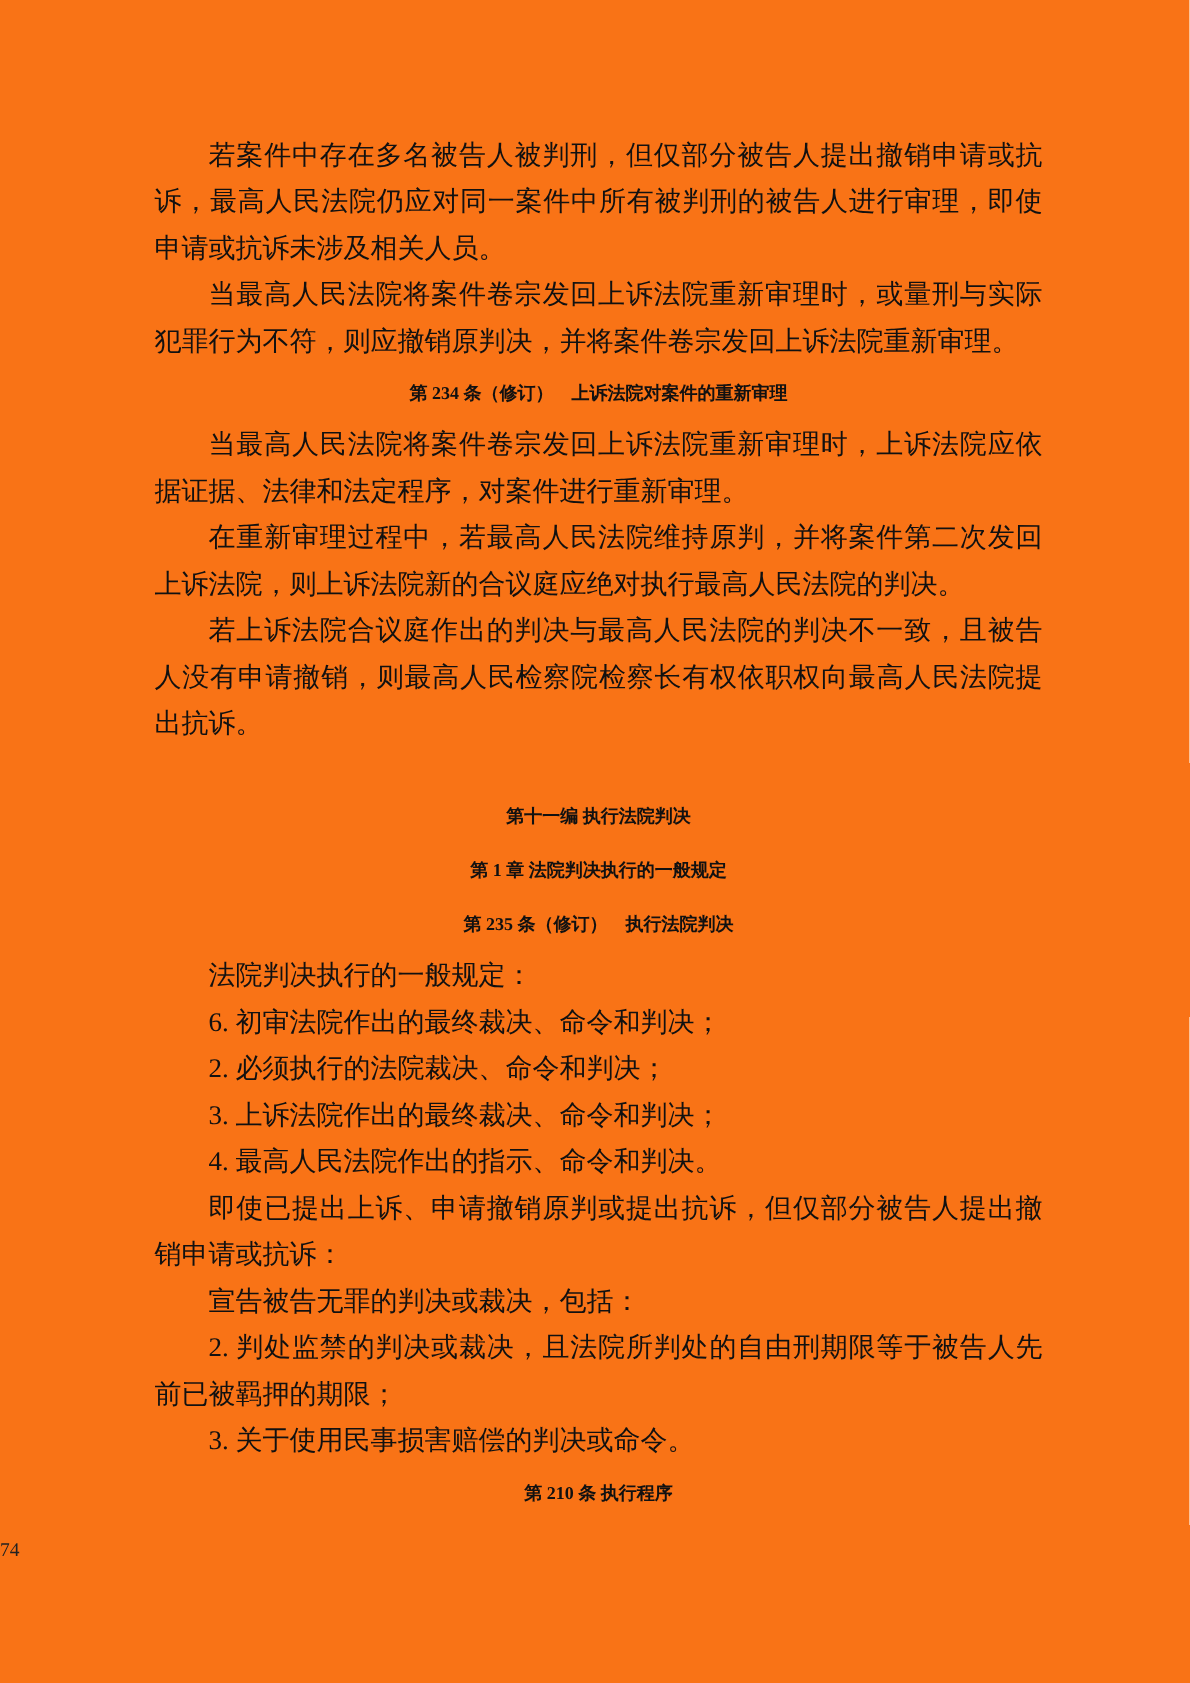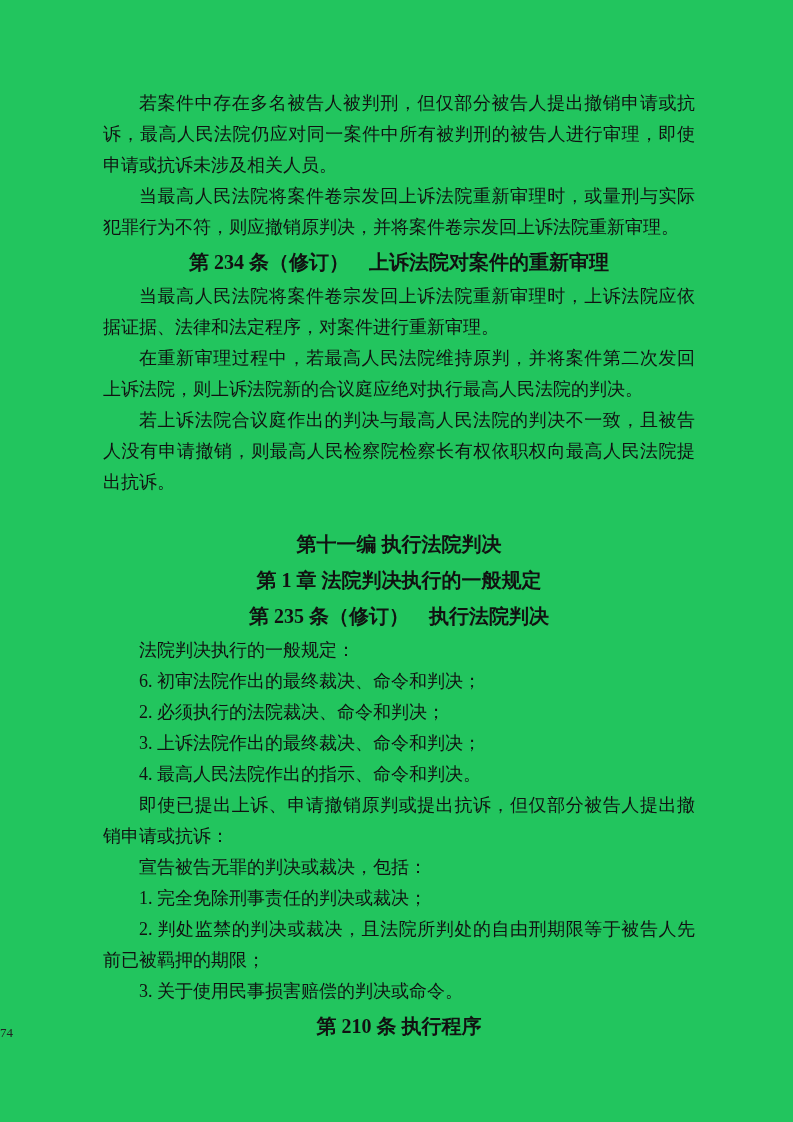--- a/index.html
+++ b/index.html
@@ -4,21 +4,21 @@
 <style>
   html, body {
     margin: 0;
     padding: 0;
     background: #ffffff;
   }
   .page {
     position: relative;
     width: 793px;
     height: 1122px;
-    background: #22c55e;
+    background: #f97316;
     color: #111111;
     font-family: "Liberation Serif", "DejaVu Serif", serif;
     overflow: hidden;
   }
   .content {
     position: absolute;
     left: 103px;
     top: 88px;
     width: 592px;
   }
@@ -27,21 +27,21 @@
     font-size: 18px;
     line-height: 31px;
     text-align: justify;
     text-indent: 2em;
     word-break: break-all;
   }
   .heading-article,
   .heading-part,
   .heading-chapter {
     margin: 3px 0 2px 0;
-    font-size: 20px;
+    font-size: 12px;
     line-height: 33px;
     font-weight: bold;
     text-align: center;
     text-indent: 0;
   }
   .heading-part {
     margin-top: 30px;
   }
   .footer {
     position: absolute;
@@ -67,21 +67,20 @@
       <h3 class="heading-part">第十一编 执行法院判决</h3>
       <h3 class="heading-chapter">第 1 章 法院判决执行的一般规定</h3>
       <h3 class="heading-article">第 235 条（修订）　执行法院判决</h3>
       <p class="paragraph">法院判决执行的一般规定：</p>
       <p class="paragraph">6. 初审法院作出的最终裁决、命令和判决；</p>
       <p class="paragraph">2. 必须执行的法院裁决、命令和判决；</p>
       <p class="paragraph">3. 上诉法院作出的最终裁决、命令和判决；</p>
       <p class="paragraph">4. 最高人民法院作出的指示、命令和判决。</p>
       <p class="paragraph">即使已提出上诉、申请撤销原判或提出抗诉，但仅部分被告人提出撤销申请或抗诉：</p>
       <p class="paragraph">宣告被告无罪的判决或裁决，包括：</p>
-      <p class="paragraph">1. 完全免除刑事责任的判决或裁决；</p>
       <p class="paragraph">2. 判处监禁的判决或裁决，且法院所判处的自由刑期限等于被告人先前已被羁押的期限；</p>
       <p class="paragraph">3. 关于使用民事损害赔偿的判决或命令。</p>
       <h3 class="heading-article">第 210 条 执行程序</h3>
     </div>
   <div class="footer">
     <span>74</span>
   </div>
 </div>
 
 </body></html>

